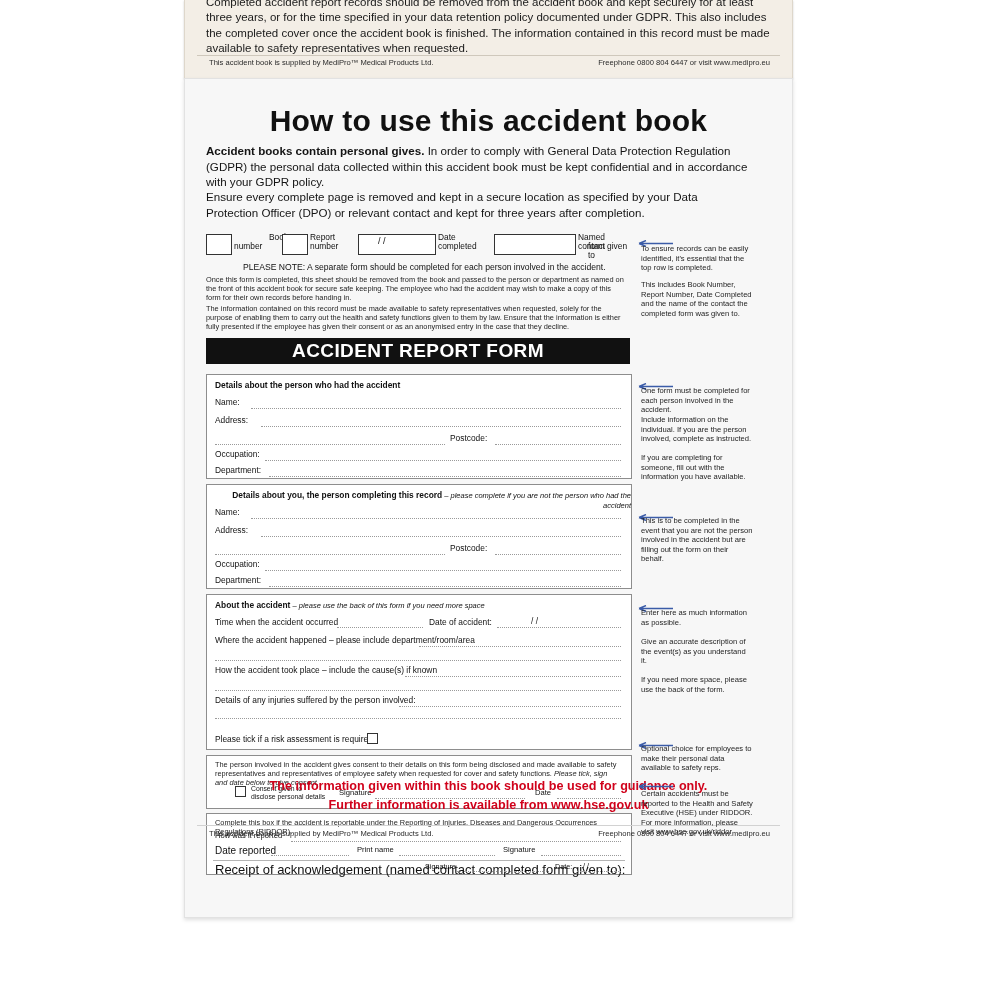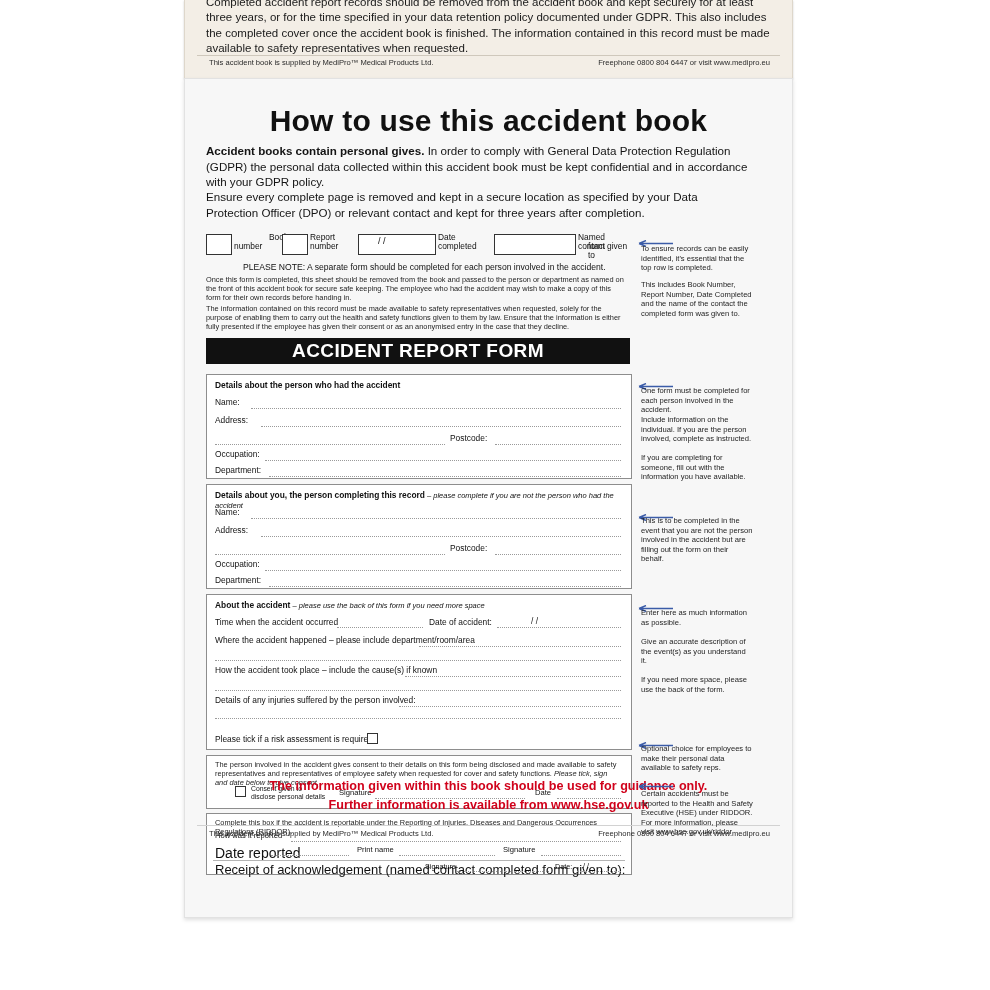--- a/index.html
+++ b/index.html
@@ -157,21 +157,21 @@
       <div class="frow" style="left:243px;top:58px;">Postcode:</div>
       <div class="dots" style="left:288px;top:68px;width:126px;"></div>
 
       <div class="frow" style="top:74px;">Occupation:</div>
       <div class="dots" style="left:58px;top:84px;width:356px;"></div>
 
       <div class="frow" style="top:90px;">Department:</div>
       <div class="dots" style="left:62px;top:100px;width:352px;"></div>
     </div>
 
-    <div class="fbox" style="top:405px;height:103px;">
+    <div class="fbox" style="top:405px;height:103px;text-align:right;">
       <div class="fb-title">
         <span>Details about you, the person completing this record</span><span class="it"> – please complete if you are not the person who had the accident</span>
       </div>
 
       <div class="frow" style="top:22px;">Name:</div>
       <div class="dots" style="left:44px;top:32px;width:370px;"></div>
 
       <div class="frow" style="top:40px;">Address:</div>
       <div class="dots" style="left:54px;top:50px;width:360px;"></div>
       <div class="dots" style="left:8px;top:68px;width:230px;"></div>
@@ -225,21 +225,21 @@
       <div class="dots" style="left:168px;top:41px;width:150px;"></div>
       <div class="frow" style="left:328px;top:32px;font-size:7.6px;">Date</div>
       <div class="dots" style="left:350px;top:41px;width:64px;"></div>
     </div>
 
     <div class="fbox" style="top:734px;height:60px;">
       <div class="small" style="left:8px;top:4px;width:406px;">Complete this box if the accident is reportable under the Reporting of Injuries, Diseases and Dangerous Occurrences Regulations (RIDDOR).</div>
       <div class="frow" style="top:17px;font-size:7.6px;">How was it reported</div>
       <div class="dots" style="left:84px;top:26px;width:330px;"></div>
 
-      <div class="frow" style="top:31px;font-size:14px;">Date reported</div>
+      <div class="frow" style="top:31px;font-size:10px;">Date reported</div>
       <div class="dots" style="left:64px;top:40px;width:78px;"></div>
       <div class="frow" style="left:150px;top:31px;font-size:7.6px;">Print name</div>
       <div class="dots" style="left:192px;top:40px;width:96px;"></div>
       <div class="frow" style="left:296px;top:31px;font-size:7.6px;">Signature</div>
       <div class="dots" style="left:334px;top:40px;width:80px;"></div>
 
       <div class="solid" style="left:6px;top:46px;width:412px;"></div>
 
       <div class="frow" style="top:48px;font-size:13px;">Receipt of acknowledgement (named contact completed form given to):</div>
       <div class="frow" style="left:218px;top:48px;font-size:7.2px;">Signature</div>

